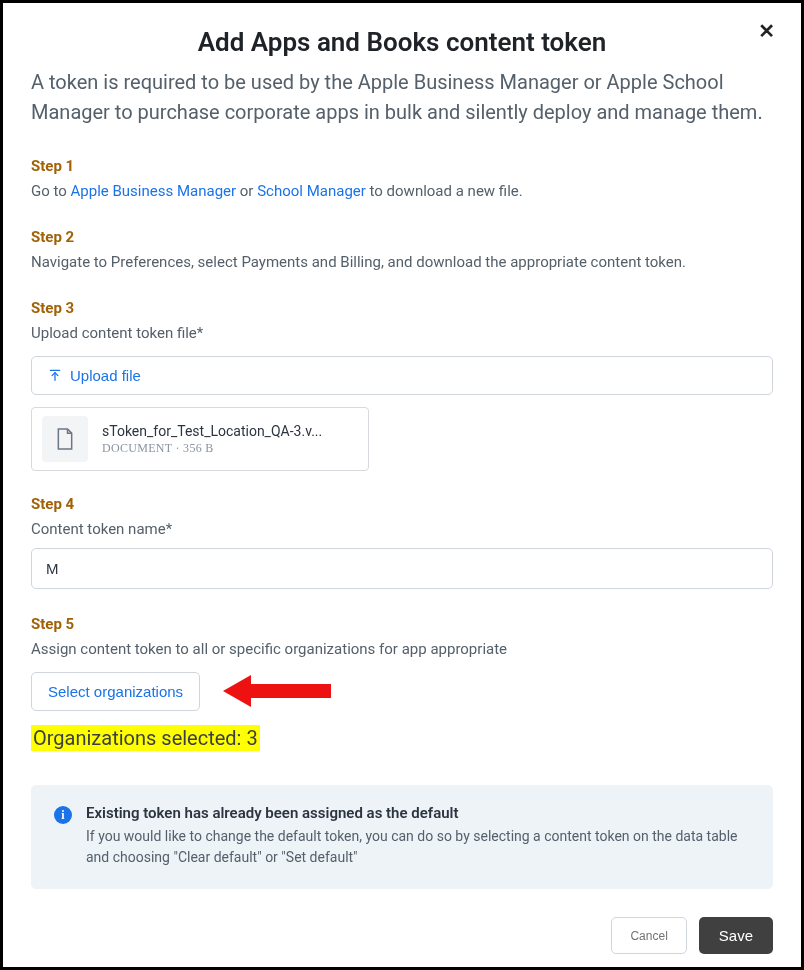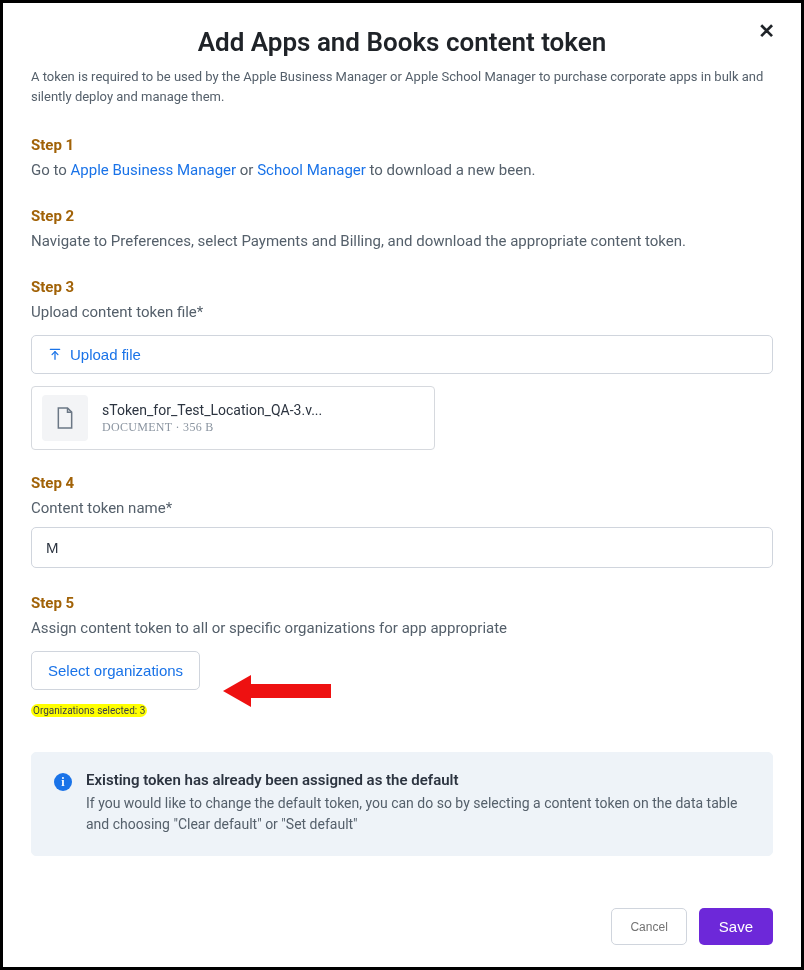--- a/index.html
+++ b/index.html
@@ -29,21 +29,21 @@
       color: #1f2328;
     }
     .modal-title {
       font-size: 26px;
       font-weight: 600;
       margin: 0 0 10px 0;
       color: #1f2328;
       text-align: center;
     }
     .modal-subtitle {
-      font-size: 13px;
+      font-size: 20px;
       color: #55606b;
       line-height: 1.5;
       margin: 0 0 30px 0;
     }
     .step-heading {
       font-size: 15px;
       font-weight: 700;
       color: #a16207;
       margin: 0 0 6px 0;
     }
@@ -75,21 +75,21 @@
       color: #1a73e8;
     }
     .file-card {
       margin-top: 12px;
       border: 1px solid #d6d9de;
       border-radius: 4px;
       padding: 8px 10px;
       display: flex;
       align-items: center;
       gap: 14px;
-      width: 404px;
+      width: 338px;
     }
     .file-card .file-icon-box {
       width: 46px;
       height: 46px;
       background: #f3f4f6;
       border-radius: 4px;
       display: flex;
       align-items: center;
       justify-content: center;
       color: #5a6b7a;
@@ -117,25 +117,24 @@
       border-radius: 5px;
       padding: 11px 14px;
       font-size: 15px;
       color: #2c3440;
       margin-top: 8px;
       margin-bottom: 26px;
     }
     .highlighted {
       background: #ffff00;
       display: inline-block;
-      font-size: 10px;
+      font-size: 20px;
       color: #3a3f45;
       margin-top: 14px;
       padding: 1px 2px;
-      border-radius: 7px;
     }
     .arrow {
       position: absolute;
       left: 220px;
       top: 666px;
       pointer-events: none;
     }
     .info-panel {
       background: #eef3f8;
       border: 1px solid #eef3f8;
@@ -183,42 +182,42 @@
       border: 1px solid #d0d5dd;
       background: #fff;
       border-radius: 5px;
       padding: 6px 18px;
       font-size: 12px;
       color: #737373;
       cursor: pointer;
     }
     .btn-primary {
       border: none;
-      background: #6d28d9;
+      background: #404040;
       border-radius: 5px;
       padding: 10px 20px;
       font-size: 15px;
       color: #fff;
       cursor: pointer;
       font-weight: 500;
     }
   </style>
 </head>
 <body>
 
 <div class="modal-frame">
 
   <div class="close-x">✕</div>
 
   <h1 class="modal-title">Add Apps and Books content token</h1>
   <p class="modal-subtitle">A token is required to be used by the Apple Business Manager or Apple School Manager to purchase corporate apps in bulk and silently deploy and manage them.</p>
 
   <p class="step-heading">Step 1</p>
   <p class="step-body">
-    <span>Go to </span><a href="#" class="link">Apple Business Manager</a><span> or </span><a href="#" class="link">School Manager</a><span> to download a new been.</span>
+    <span>Go to </span><a href="#" class="link">Apple Business Manager</a><span> or </span><a href="#" class="link">School Manager</a><span> to download a new file.</span>
   </p>
 
   <p class="step-heading">Step 2</p>
   <p class="step-body">Navigate to Preferences, select Payments and Billing, and download the appropriate content token.</p>
 
   <p class="step-heading">Step 3</p>
   <p class="step-body" style="margin-bottom:12px;">Upload content token file*</p>
   <button class="btn">
     <span class="upload-icon">
       <svg width="14" height="14" viewBox="0 0 24 24" fill="none" stroke="currentColor" stroke-width="2.2" stroke-linecap="round" stroke-linejoin="round">

